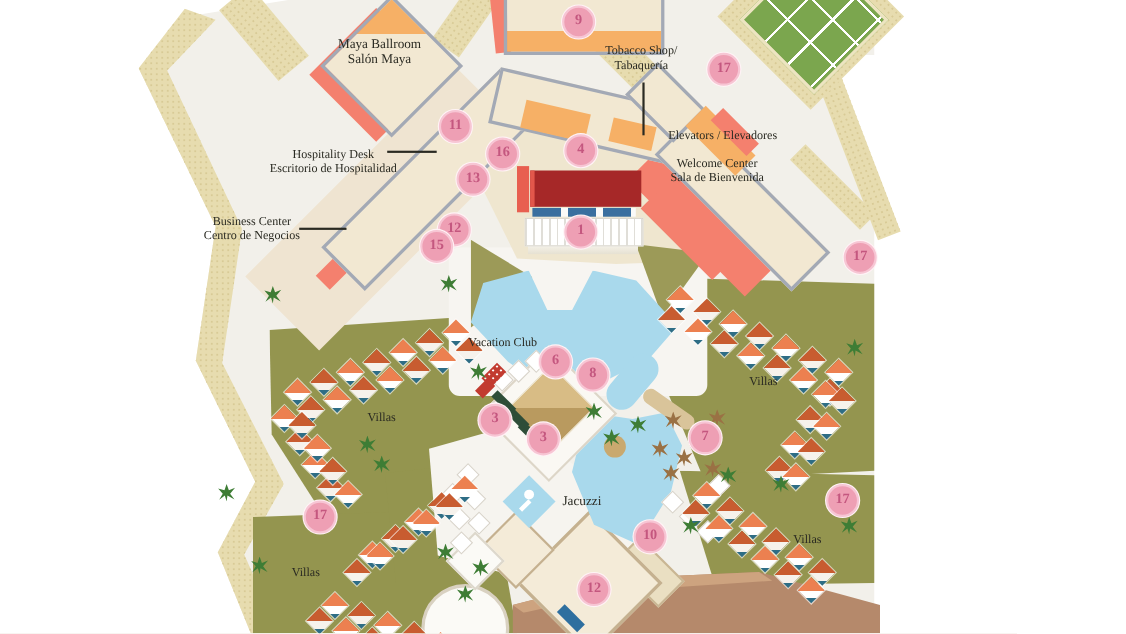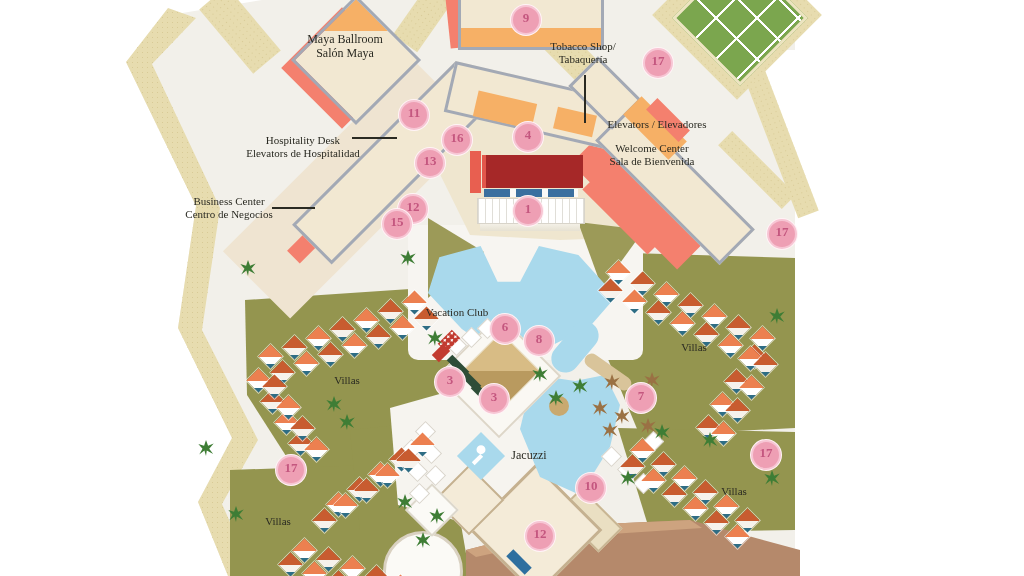--- a/index.html
+++ b/index.html
@@ -223,21 +223,21 @@
       <div class="umb" style="left: 464px; top: 330px;"></div>
       <div class="umb" style="left: 480px; top: 321px;"></div>
       <div class="umb" style="left: 449px; top: 338px;"></div>
     </div>
   <div class="abs" id="labels-layer" style="inset:0;z-index:35;">
       <div class="map-label" style="left: 345px; top: 47px; font-size: 12px;">Maya Ballroom
 Salón Maya</div>
       <div class="map-label" style="left: 583px; top: 53px;">Tobacco Shop/
 Tabaquería</div>
       <div class="map-label" style="left: 303px; top: 147px;">Hospitality Desk
-Elevators de Hospitalidad</div>
+Escritorio de Hospitalidad</div>
       <div class="map-label" style="left: 657px; top: 124px;">Elevators  /  Elevadores</div>
       <div class="map-label" style="left: 652px; top: 155px;">Welcome Center
 Sala de Bienvenida</div>
       <div class="map-label" style="left: 229px; top: 208px;">Business Center
 Centro de Negocios</div>
       <div class="map-label" style="left: 457px; top: 312px;">Vacation Club</div>
       <div class="map-label" style="left: 347px; top: 380px;">Villas</div>
       <div class="map-label" style="left: 694px; top: 347px;">Villas</div>
       <div class="map-label" style="left: 529px; top: 456px; font-size: 12px;">Jacuzzi</div>
       <div class="map-label" style="left: 278px; top: 521px;">Villas</div>

